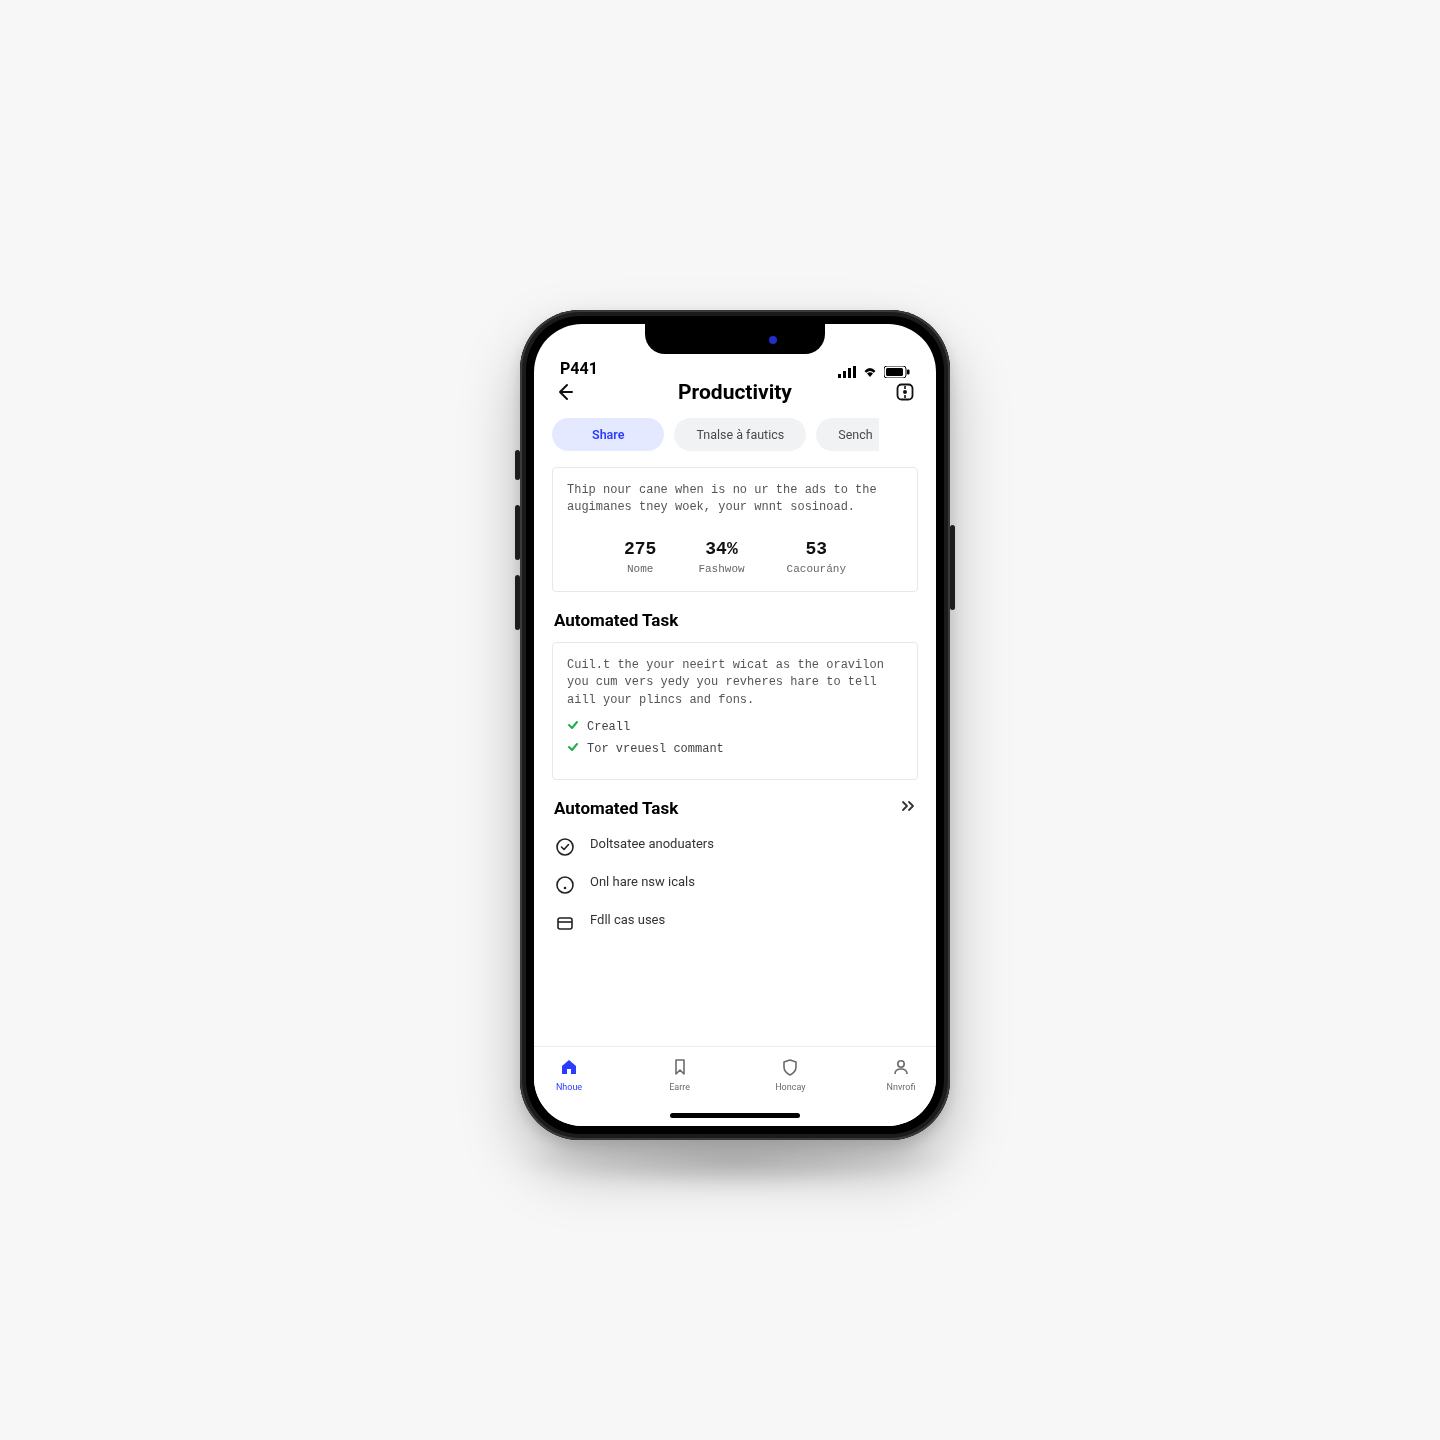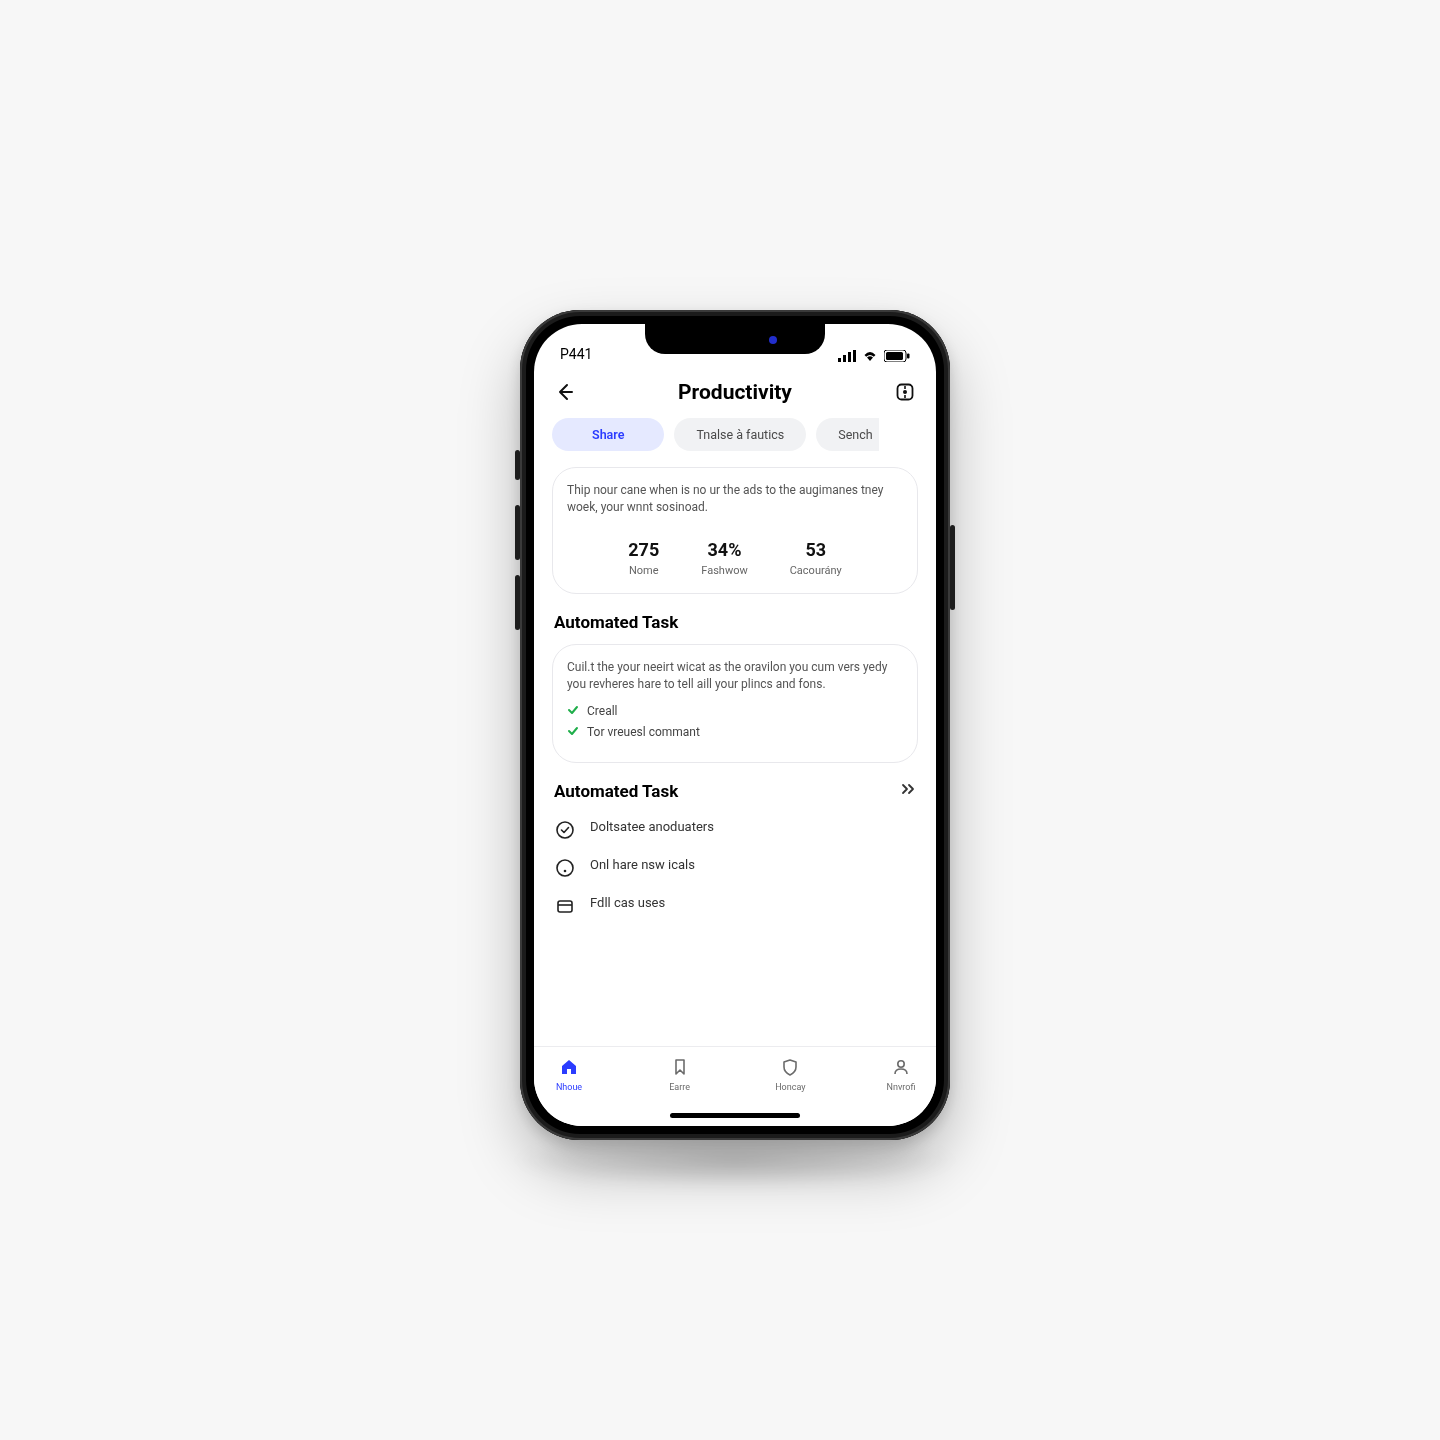--- a/index.html
+++ b/index.html
@@ -62,28 +62,28 @@
     content:"";
     position:absolute;
     right:48px; top:12px;
     width:8px; height:8px;
     background:#2a3aff;
     border-radius:50%;
     opacity:.8;
   }
   .statusbar{
     position:absolute;
-    top:0; left:0; right:0;
+    top:16px; left:0; right:0;
     height:40px;
     display:flex;
     align-items:flex-end;
     justify-content:space-between;
     padding:0 26px 2px;
-    font-size:14px;
-    font-weight:400;
+    font-size:16px;
+    font-weight:700;
     z-index:4;
   }
   .sb-right{ display:flex; gap:6px; align-items:center; }
   .sb-right svg{ display:block; }
 
   .content{
     position:absolute;
     top:44px; left:0; right:0;
     bottom:80px;
     padding:0 18px;
@@ -124,24 +124,25 @@
   .chip.active{
     background:#e5e9ff;
     color:#2b3cff;
     font-weight:600;
     padding:9px 40px;
   }
   .chip.cut{ padding-right:6px; border-top-right-radius:0; border-bottom-right-radius:0; }
 
   .card{
     border:1px solid #e8e8ec;
-    border-radius:24px;
+    border-radius:4px;
     padding:14px 14px 16px;
     margin-bottom:18px;
     background:#fff;
+    font-family:Liberation Mono, monospace;
   }
   .card p{
     font-size:12px;
     color:#555;
     line-height:1.45;
   }
   .stats{
     display:flex;
     justify-content:center;
     margin-top:22px;

